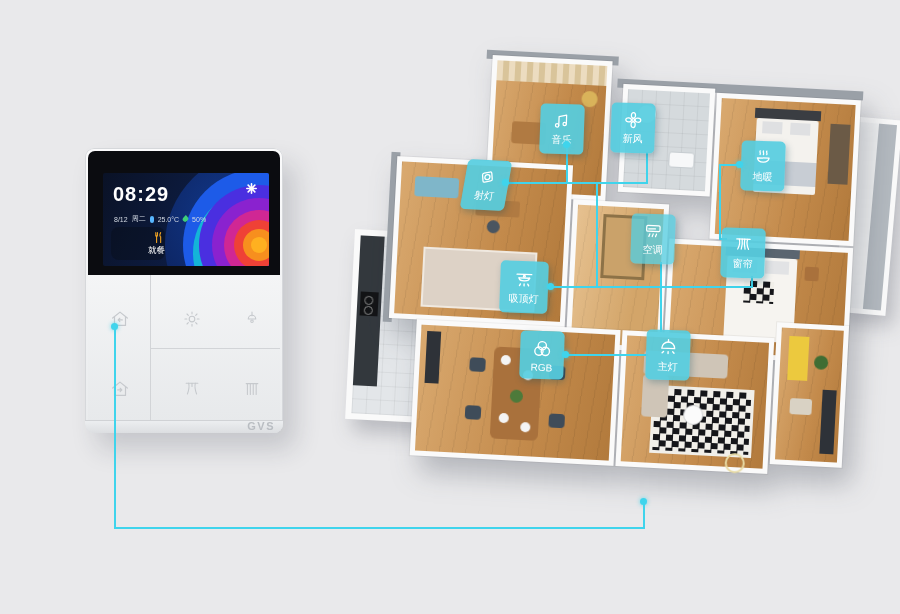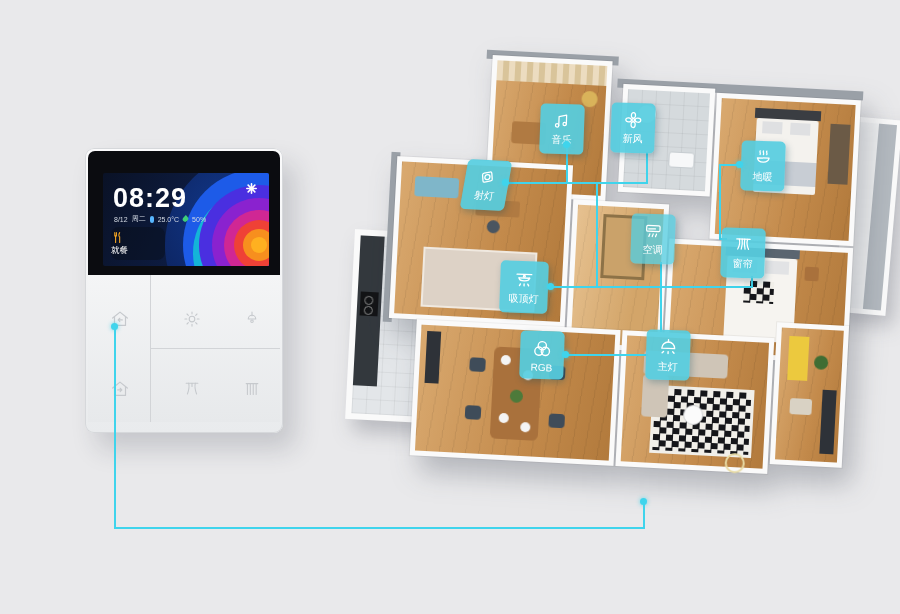--- a/index.html
+++ b/index.html
@@ -16,28 +16,28 @@
   .swirl{position:absolute;border-radius:50%;}
   #lcd .s1{left:62px;top:-22px;width:188px;height:188px;background:radial-gradient(circle at 35% 35%,#12398c,#0b1d52 70%);}
   #lcd .s2{left:80px;top:-4px;width:152px;height:152px;background:#1d5be8;}
   #lcd .s3{left:90px;top:16px;width:128px;height:128px;background:#14b4d8;}
   #lcd .s4{left:96px;top:12px;width:120px;height:120px;background:#4a2fe0;}
   #lcd .s5{left:109px;top:25px;width:94px;height:94px;background:#8a22cf;}
   #lcd .s6{left:121px;top:37px;width:70px;height:70px;background:#d02794;}
   #lcd .s7{left:131px;top:47px;width:50px;height:50px;background:#ef4136;}
   #lcd .s8{left:140px;top:56px;width:32px;height:32px;background:#f78f1e;}
   #lcd .s9{left:148px;top:64px;width:16px;height:16px;background:#ffb020;}
-  #clock{position:absolute;left:10px;top:10px;color:#fff;font-size:27px;font-weight:600;letter-spacing:1px;text-align:right;}
+  #clock{position:absolute;left:10px;top:10px;color:#fff;font-size:20px;font-weight:600;letter-spacing:1px;text-align:right;}
   #statusRow{position:absolute;left:11px;top:41px;display:flex;align-items:center;gap:4px;
              color:#d4dae4;font-size:7px;white-space:nowrap;}
   .thermo{display:inline-block;width:4px;height:7px;border-radius:2px;background:#58b7ff;}
   .drop{display:inline-block;width:5px;height:6px;background:#3ecf7a;border-radius:0 50% 50% 50%;transform:rotate(45deg);}
   #gearIcon{position:absolute;right:10px;top:8px;}
   .sceneBtn{position:absolute;top:54px;height:33px;border-radius:8px;background:rgba(8,14,28,.48);
-            display:flex;flex-direction:column;align-items:flex-start;justify-content:center;gap:1px;
+            display:flex;flex-direction:column;align-items:flex-end;justify-content:center;gap:1px;
             color:#fff;font-size:8.5px;}
   #scene1{left:8px;width:54px;}
   #scene2{left:82px;width:68px;}
   .playSq{width:13px;height:11px;border-radius:3px;background:#fff;display:flex;align-items:center;justify-content:center;}
   .playTri{width:0;height:0;border-left:5px solid #101624;border-top:3.5px solid transparent;border-bottom:3.5px solid transparent;margin-left:1px;}
   
   #keys{position:absolute;left:3px;top:127px;width:192px;height:147px;background:linear-gradient(180deg,#f4f5f6,#e7e9eb);}
   .kdivV{position:absolute;left:62px;top:0;width:1px;height:147px;background:#d2d4d7;}
   .kdivH{position:absolute;left:62px;top:73px;width:130px;height:1px;background:#d2d4d7;}
   .key{position:absolute;display:flex;align-items:center;justify-content:center;}
@@ -352,15 +352,18 @@
           </svg>
       </div>
       <div class="key" style="left:146px;top:96px;width:36px;height:36px;">
         <svg class="kic" width="20" height="20" viewBox="0 0 24 24">
           <path d="M6.5 5.5v13M10 5.5v13M13.5 5.5v13M17 5.5v13"></path>
             <path d="M5 5.5h14"></path>
           </svg>
       </div>
     </div>
 
+    <div id="bottomStrip">
+      <span id="brand">GVS</span>
+    </div>
   </div>
 
 </div>
 
 </body></html>

